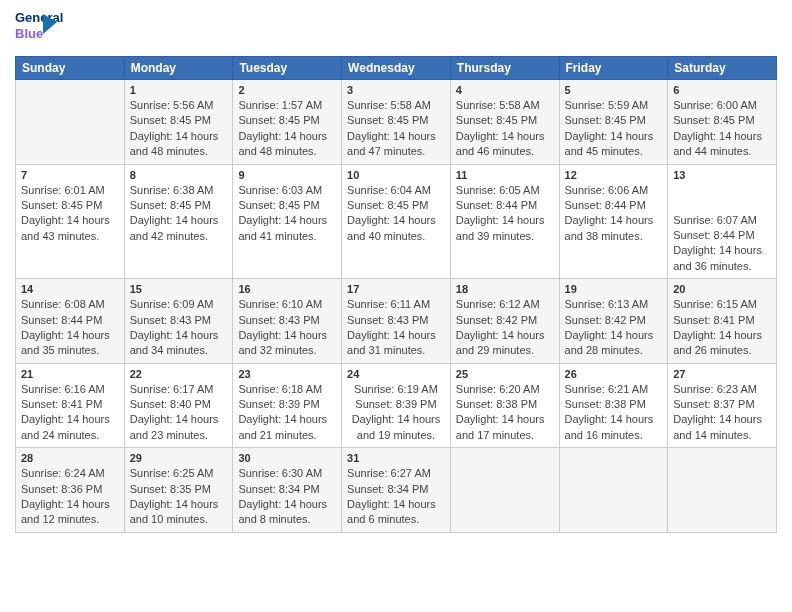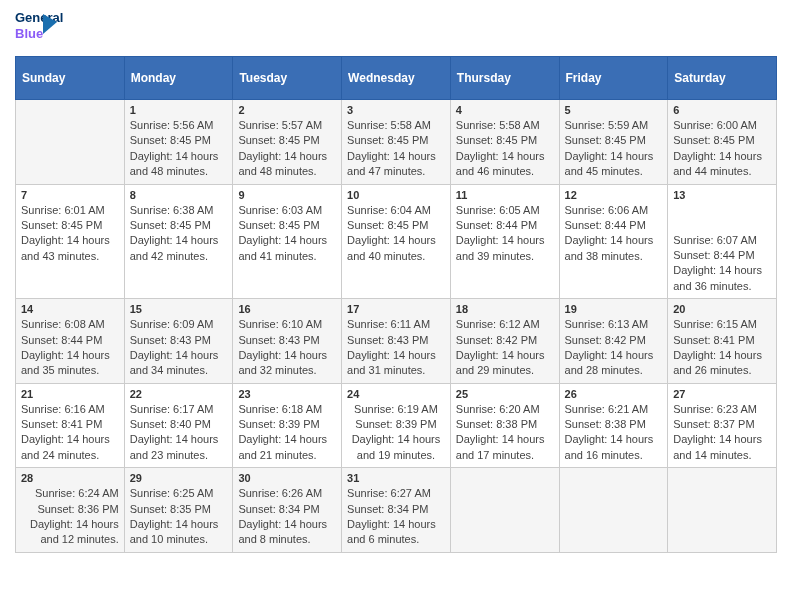--- a/index.html
+++ b/index.html
@@ -39,21 +39,21 @@
     }
     table {
       width: 100%;
       border-collapse: collapse;
       table-layout: fixed;
     }
     thead tr th {
       background-color: #3a6eb5;
       color: #fff;
       text-align: left;
-      padding: 14px 6px;
+      padding: 4px 6px;
       font-size: 12px;
       border: 1px solid #2a5ea5;
     }
     tbody tr td {
       vertical-align: top;
       padding: 4px 5px;
       font-size: 9.5px;
       color: #333;
       border: 1px solid #ccc;
       height: 78px;
@@ -118,21 +118,21 @@
           <td class="empty-cell"></td>
           <td>
             <span class="day-num">1</span>
             <div class="cell-content" style="white-space: pre-line;">Sunrise: 5:56 AM
 Sunset: 8:45 PM
 Daylight: 14 hours
 and 48 minutes.</div>
           </td>
           <td>
             <span class="day-num">2</span>
-            <div class="cell-content" style="white-space: pre-line;">Sunrise: 5:57 AM
+            <div class="cell-content" style="white-space: pre-line;">Sunrise: 1:57 AM
 Sunset: 8:45 PM
 Daylight: 14 hours
 and 48 minutes.</div>
           </td>
           <td>
             <span class="day-num">3</span>
             <div class="cell-content" style="white-space: pre-line;">Sunrise: 5:58 AM
 Sunset: 8:45 PM
 Daylight: 14 hours
 and 47 minutes.</div>
@@ -308,35 +308,35 @@
             <span class="day-num">27</span>
             <div class="cell-content" style="white-space: pre-line;">Sunrise: 6:23 AM
 Sunset: 8:37 PM
 Daylight: 14 hours
 and 14 minutes.</div>
           </td>
         </tr>
         <tr>
           <td>
             <span class="day-num">28</span>
-            <div class="cell-content" style="white-space: pre-line; text-align: right;">Sunrise: 6:24 AM
+            <div class="cell-content" style="white-space: pre-line;">Sunrise: 6:24 AM
 Sunset: 8:36 PM
 Daylight: 14 hours
 and 12 minutes.</div>
           </td>
           <td>
             <span class="day-num">29</span>
             <div class="cell-content" style="white-space: pre-line;">Sunrise: 6:25 AM
 Sunset: 8:35 PM
 Daylight: 14 hours
 and 10 minutes.</div>
           </td>
           <td>
             <span class="day-num">30</span>
-            <div class="cell-content" style="white-space: pre-line;">Sunrise: 6:26 AM
+            <div class="cell-content" style="white-space: pre-line;">Sunrise: 6:30 AM
 Sunset: 8:34 PM
 Daylight: 14 hours
 and 8 minutes.</div>
           </td>
           <td>
             <span class="day-num">31</span>
             <div class="cell-content" style="white-space: pre-line;">Sunrise: 6:27 AM
 Sunset: 8:34 PM
 Daylight: 14 hours
 and 6 minutes.</div>

